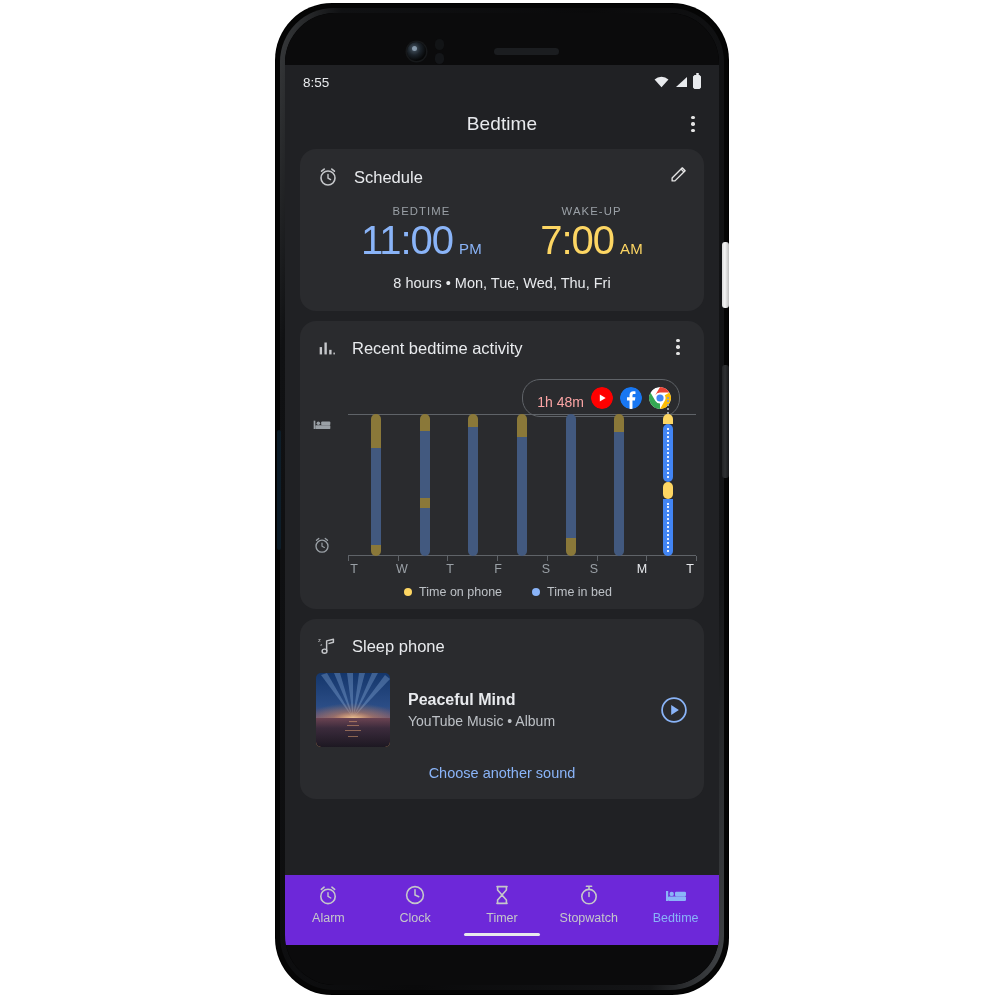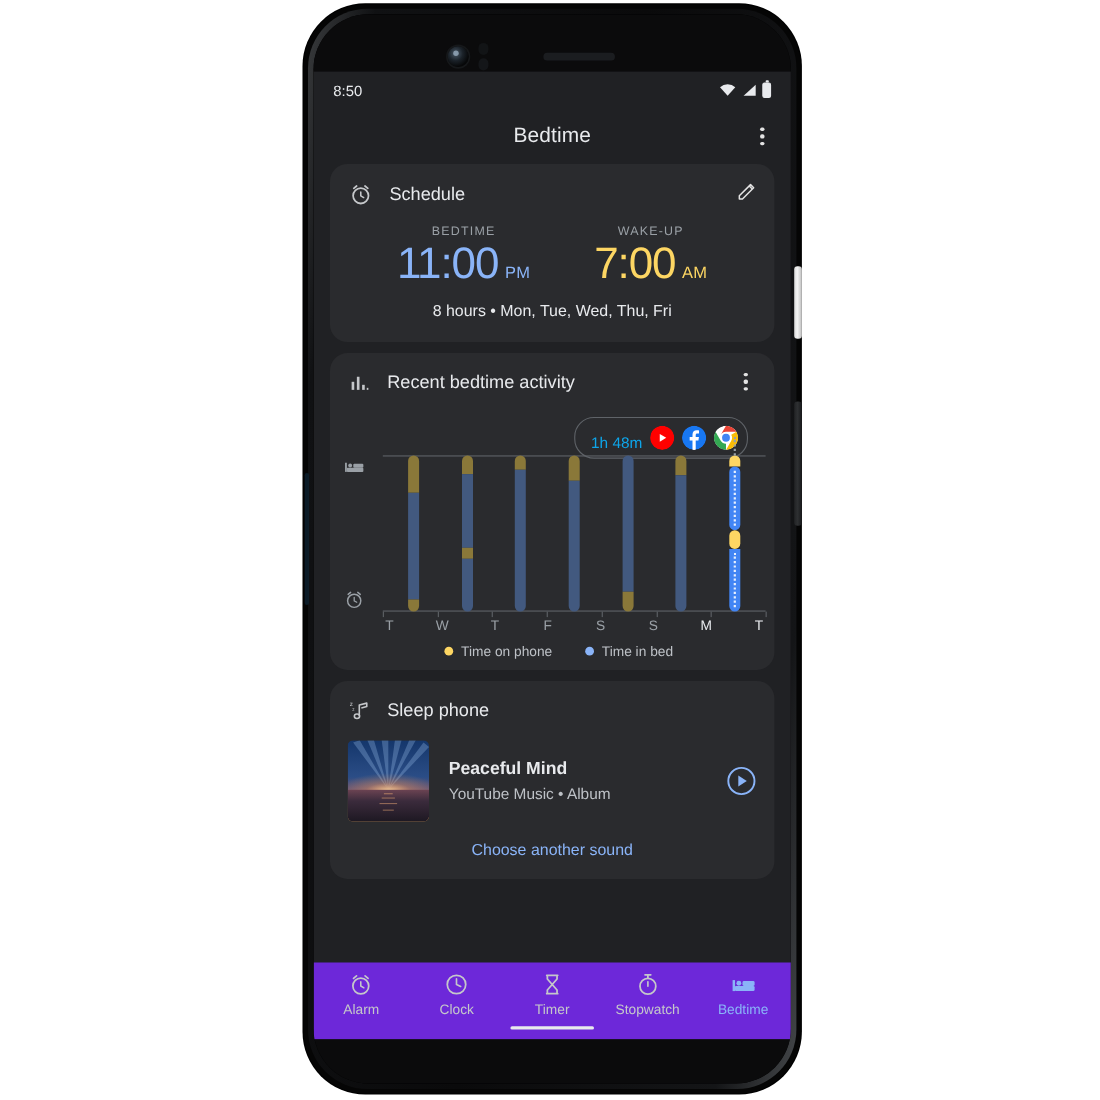--- a/index.html
+++ b/index.html
@@ -144,21 +144,21 @@
   }
 
   
   .chart-area { position: relative; height: 250px; padding: 0 10px; }
   .tooltip-chip {
     position: absolute; right: 24px; top: 20px;
     display: flex; align-items: center; gap: 7px;
     border: 1px solid #5f6368; border-radius: 18px;
     padding: 6px 8px 6px 14px; background: #2a2b2e;
   }
-  .tooltip-chip .dur { color: #0ea5e9; font-size: 14px; margin-top: 8px; }
+  .tooltip-chip .dur { color: #fca5a5; font-size: 14px; margin-top: 8px; }
   .appicon { width: 22px; height: 22px; border-radius: 50%; display:block; }
 
   .axis-icons { position: absolute; left: 12px; top: 55px; }
   .axis-icon-bed { position: absolute; left: 0; top: 0; }
   .axis-icon-alarm { position: absolute; left: 0; top: 121px; }
 
   .plot { position: absolute; left: 48px; right: 8px; top: 55px; height: 142px; }
   .topline {
     position: absolute; left: 0; right: 0; top: 0; height: 1px; background: #5f6368;
   }
@@ -256,21 +256,21 @@
     <div class="bezel-top">
       <div class="camera"></div>
       <div class="sensor1"></div>
       <div class="sensor2"></div>
       <div class="earpiece"></div>
     </div>
 
     <div class="screen">
 
       <div class="statusbar">
-        <div>8:50</div>
+        <div>8:55</div>
         <div class="status-icons">
           <svg class="ic-wifi" viewBox="0 0 16 12">
             <path d="M8 11.5 L0.6 3.2 A11 11 0 0 1 15.4 3.2 Z" fill="#e8eaed"></path>
           </svg>
           <svg class="ic-signal" viewBox="0 0 14 12">
             <path d="M13 1 L13 11 L2 11 Z" fill="#e8eaed"></path>
           </svg>
           <div class="ic-batt"></div>
         </div>
       </div>

